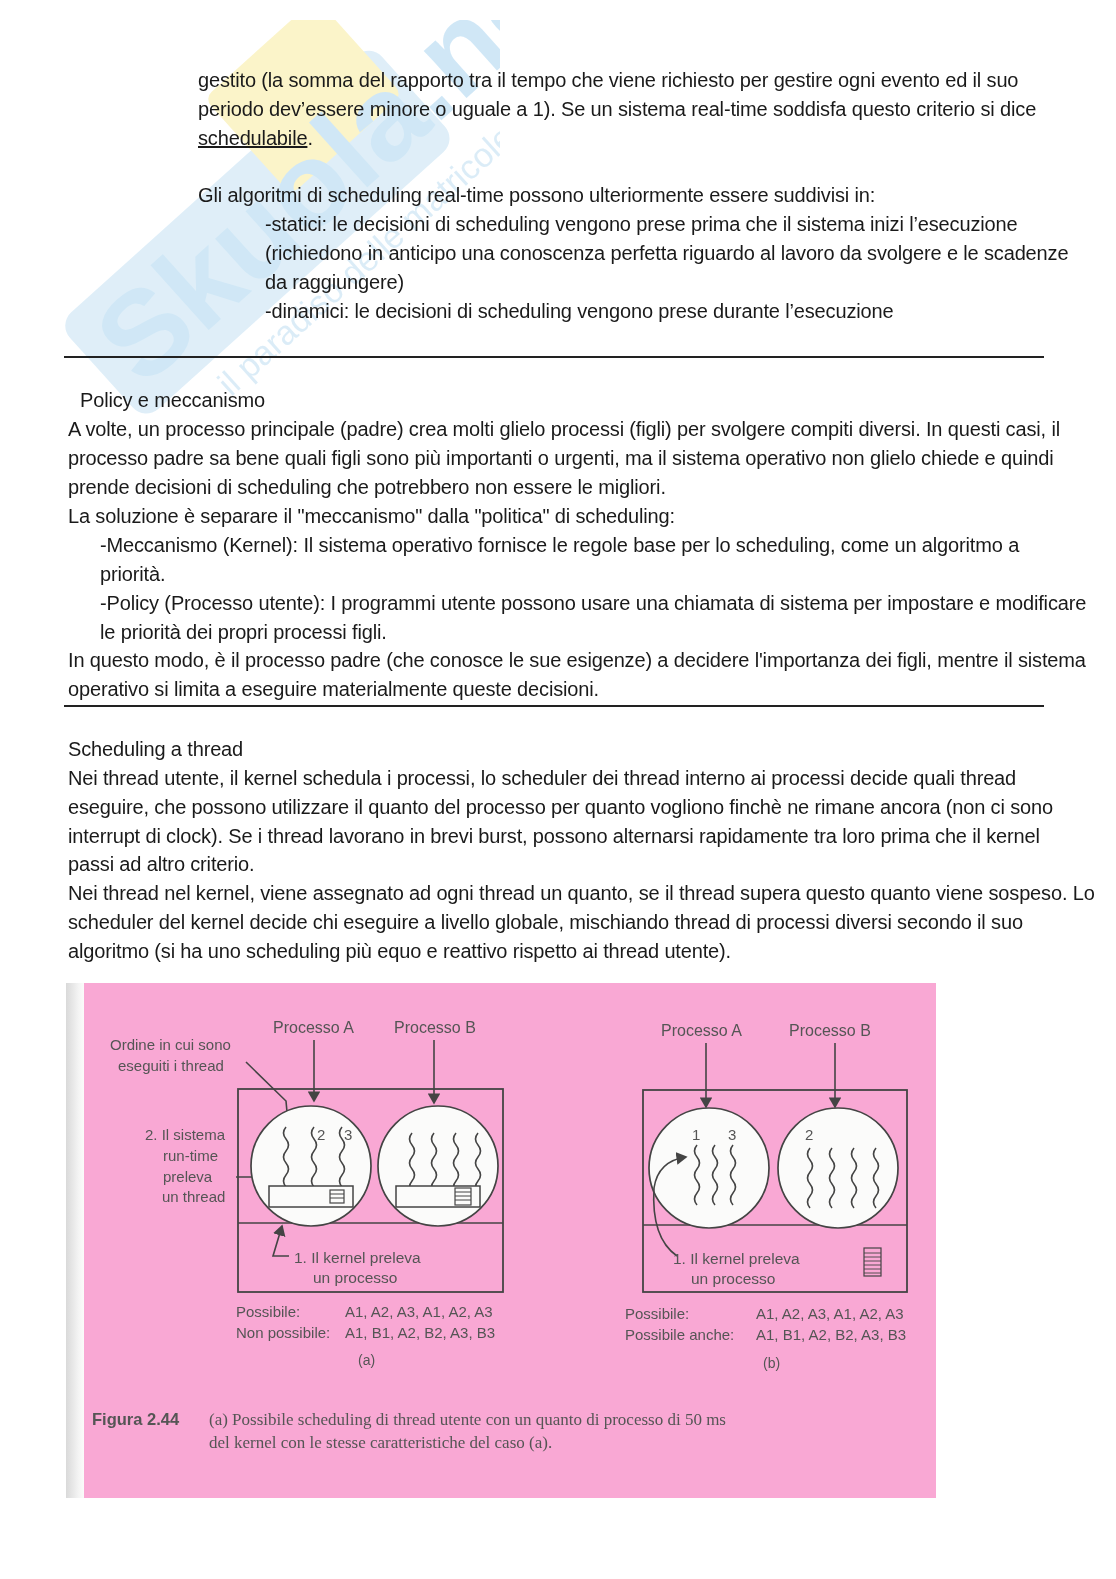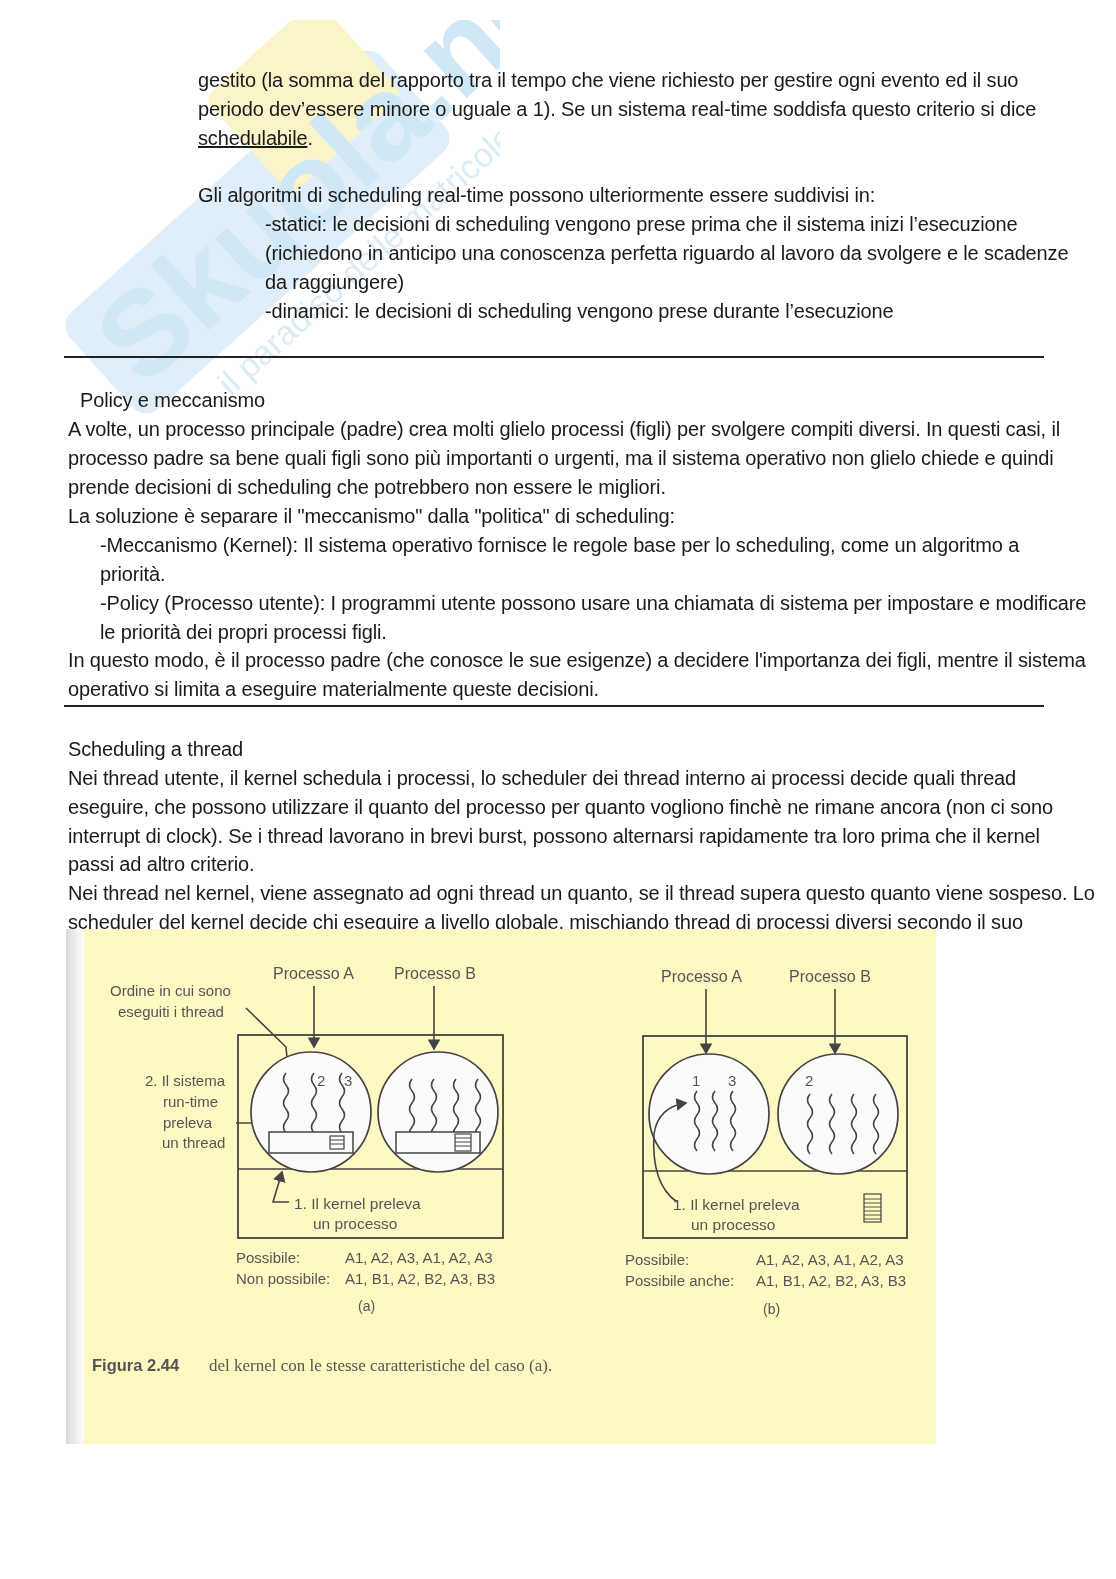--- a/index.html
+++ b/index.html
@@ -4,21 +4,21 @@
 <style>
   html, body { margin: 0; padding: 0; background: #ffffff; }
   body { width: 1116px; height: 1579px; position: relative; overflow: hidden;
          font-family: "Liberation Sans", "DejaVu Sans", sans-serif; color: #111; }
   .watermark { position: absolute; left: 20px; top: 20px; width: 480px; height: 420px;
                pointer-events: none; z-index: 0; }
   .txt { position: absolute; font-size: 20px; line-height: 28.8px; color: #1a1a1a; z-index: 1;
          letter-spacing: -0.15px; white-space: nowrap; }
   .u { text-decoration: underline; }
   .rule { position: absolute; left: 64px; width: 980px; height: 2px; background: #222; z-index: 1; }
-  .scan { position: absolute; left: 66px; top: 929px; width: 870px; height: 515px; background: #fef9c3;
+  .scan { position: absolute; left: 66px; top: 983px; width: 870px; height: 515px; background: #f9a8d4;
           z-index: 1; }
   .scan-edge { position: absolute; left: 0; top: 0; width: 18px; height: 100%;
                background: linear-gradient(to right, #d9d9d9, #f4f4f4 70%, #fbfbfa); }
   .fig-svg { position: absolute; left: 0; top: 0; }
   .caption { position: absolute; left: 26px; top: 425px; font-family: "Liberation Serif", "DejaVu Serif", serif;
              font-size: 17px; line-height: 23px; color: #555; }
   .caption-label { position: absolute; left: 0; top: 0; font-family: "Liberation Sans", sans-serif;
                    font-weight: bold; color: #555; font-size: 16.5px; white-space: nowrap; }
   .caption-body { position: absolute; left: 117px; top: 0; width: 680px; white-space: nowrap; }
   .caption-body div { height: 23px; }
@@ -183,16 +183,17 @@
       <text class="dl" x="690" y="336" font-size="15">A1, A2, A3, A1, A2, A3</text>
       <text class="dl" x="559" y="357" font-size="15">Possibile anche:</text>
       <text class="dl" x="690" y="357" font-size="15">A1, B1, A2, B2, A3, B3</text>
       <text class="dl" x="697" y="385" font-size="14">(b)</text>
     </g>
   </svg>
 
   <div class="caption">
     <div class="caption-label">Figura 2.44</div>
     <div class="caption-body">
+      <div>(a) Possibile scheduling di thread utente con un quanto di processo di 50 ms</div>
       <div>del kernel con le stesse caratteristiche del caso (a).</div>
     </div>
   </div>
 </div>
 
 </body></html>

